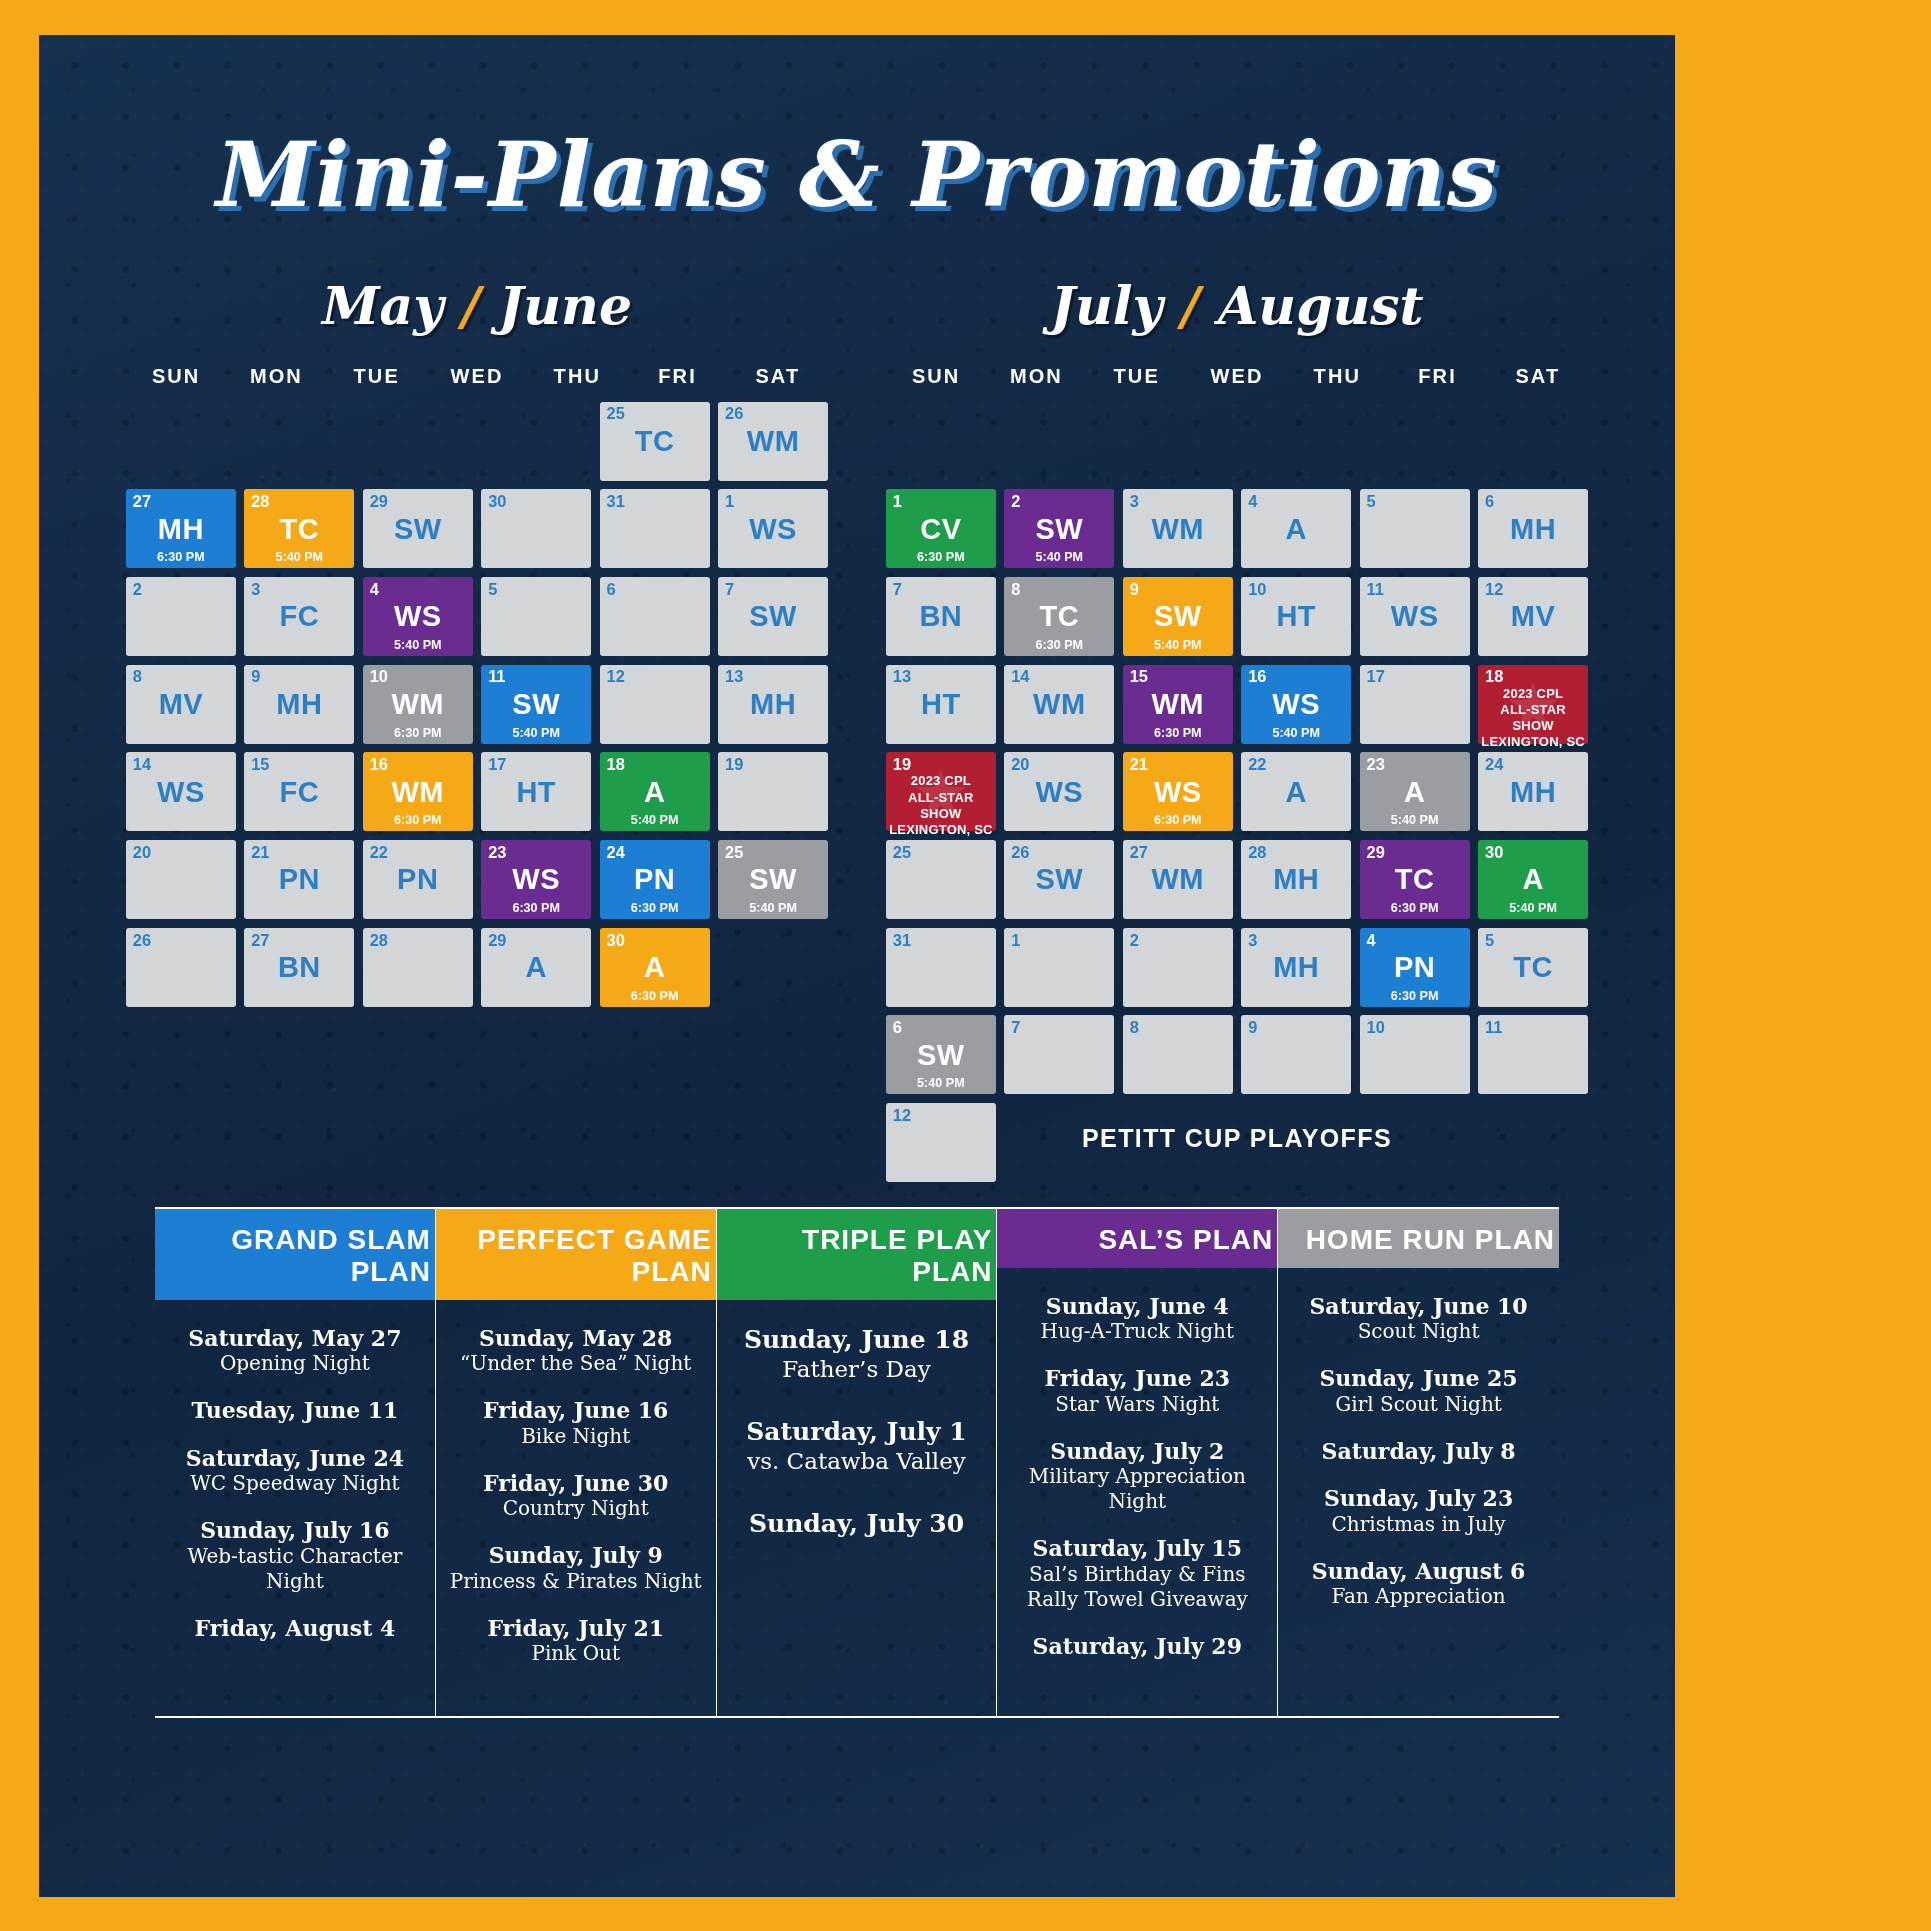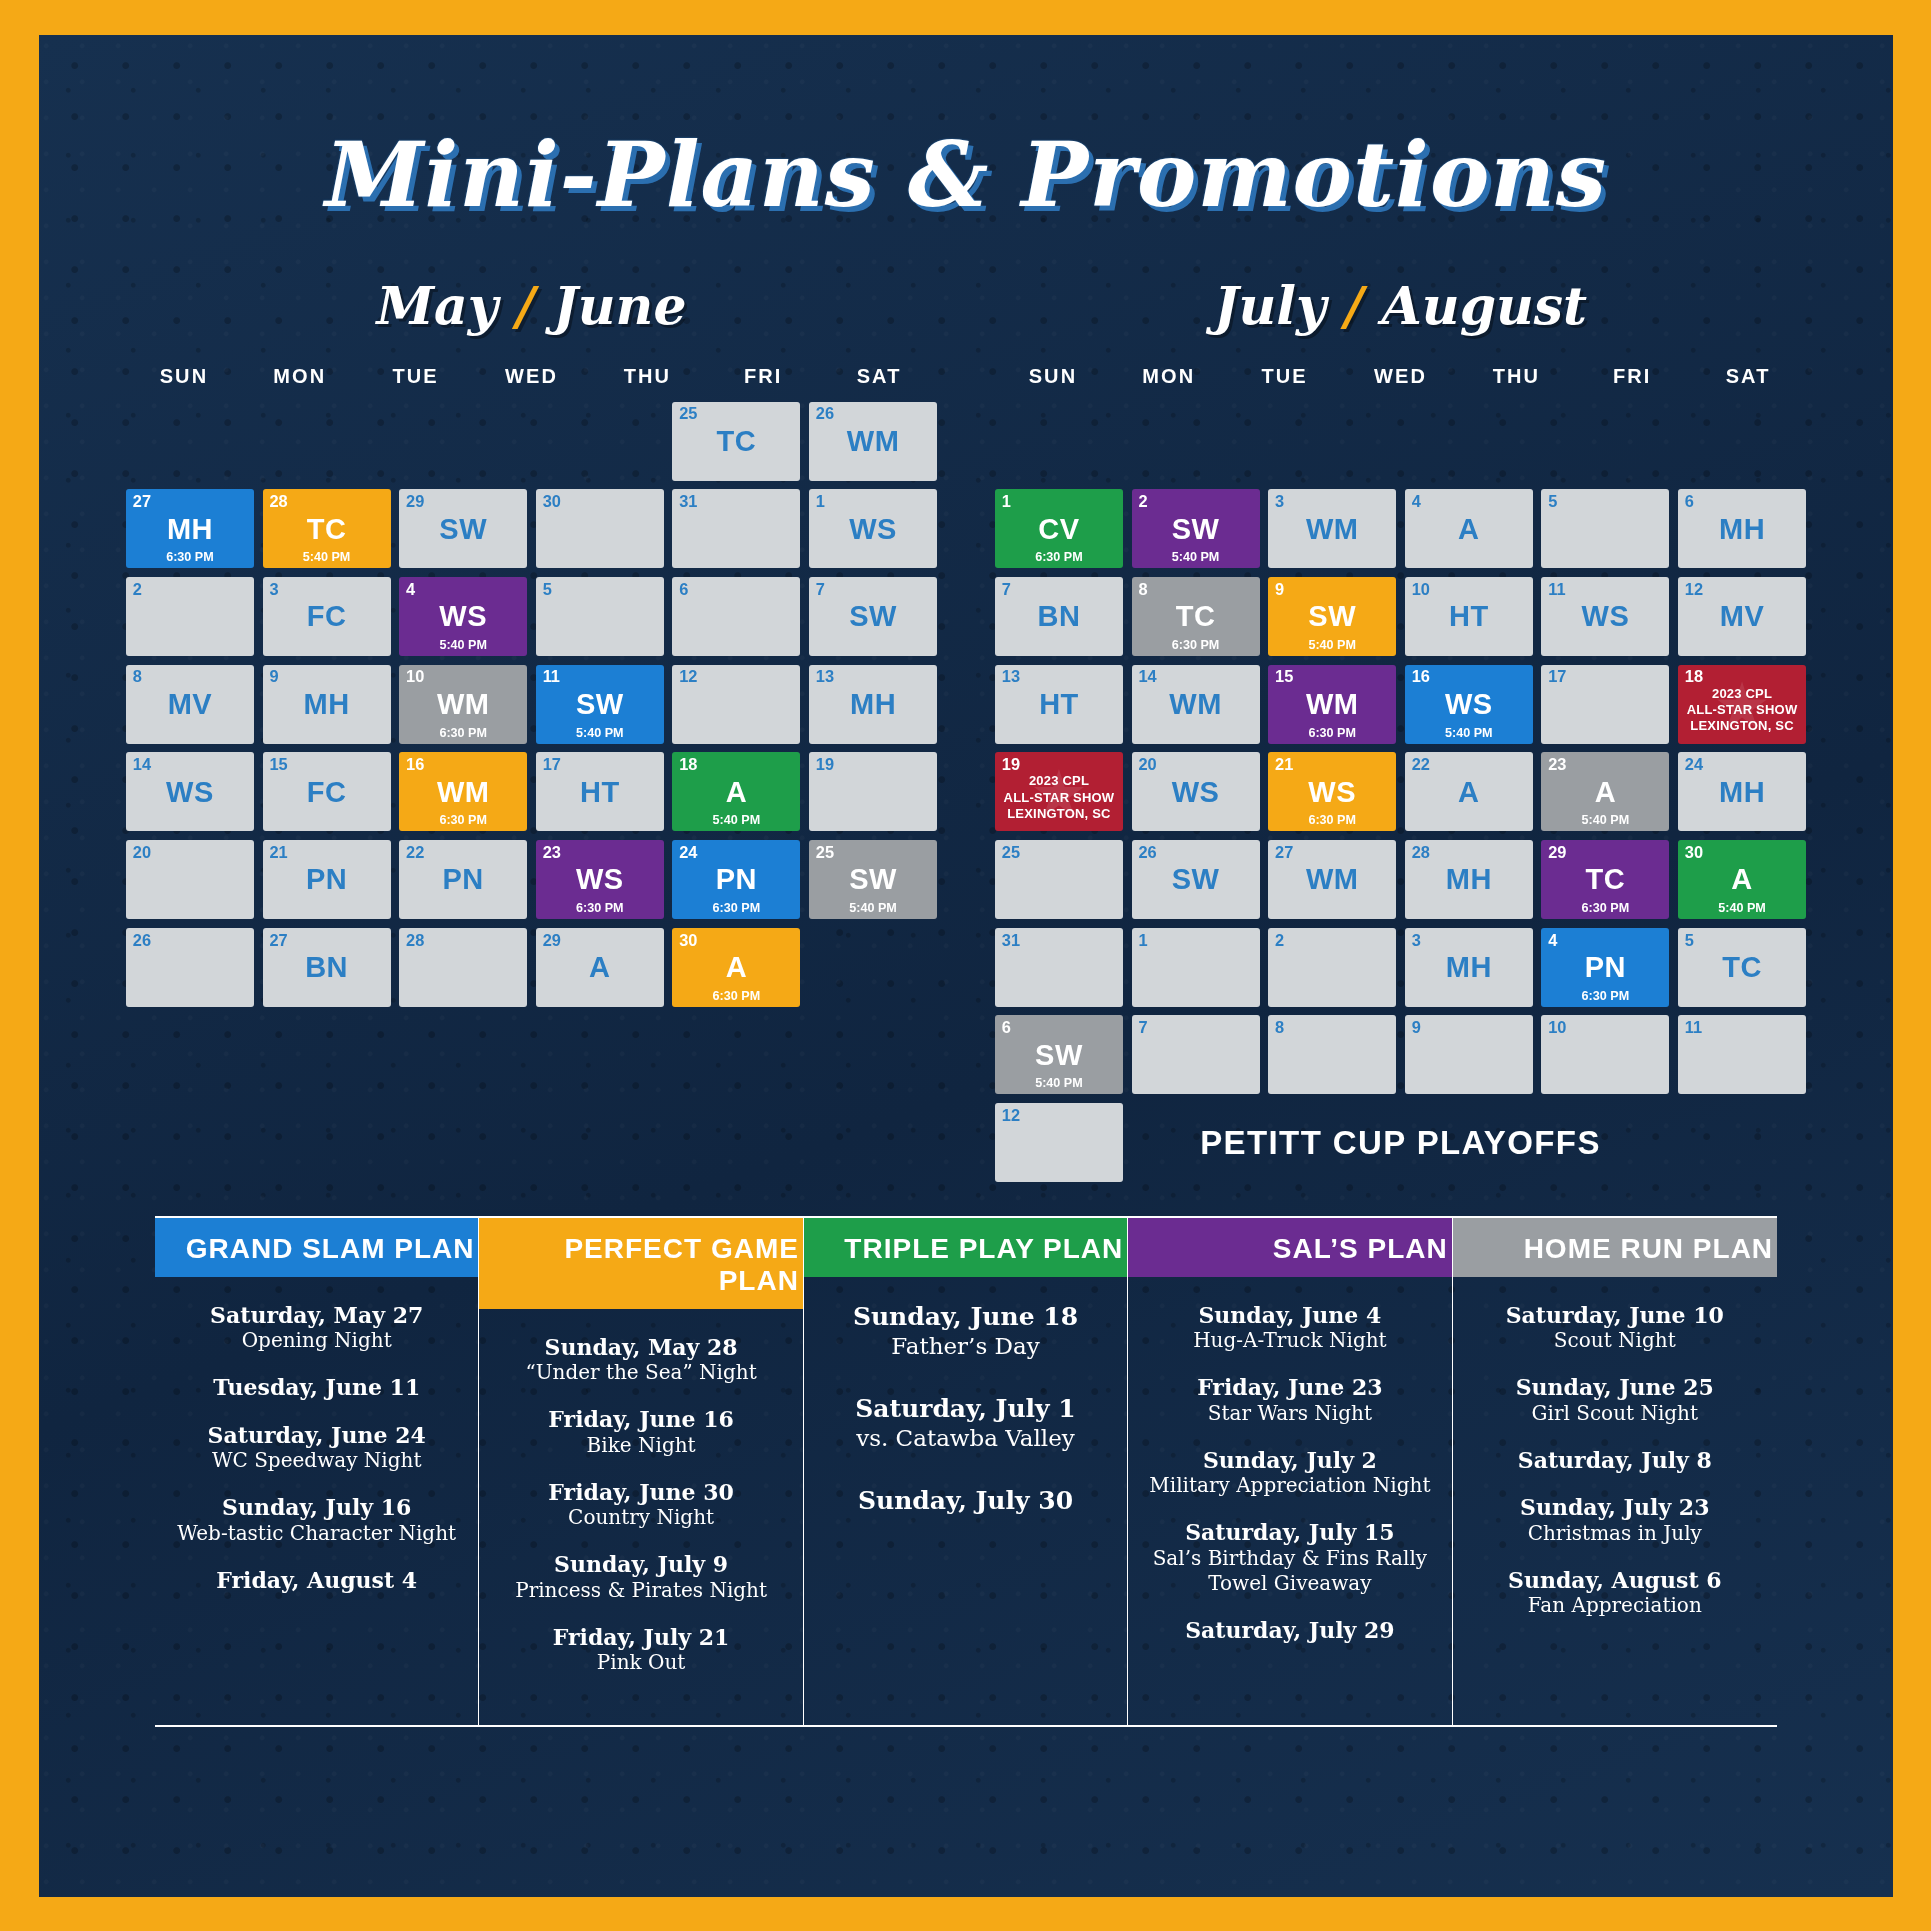--- a/index.html
+++ b/index.html
@@ -5,21 +5,21 @@
   * { box-sizing: border-box; margin: 0; padding: 0; }
   body {
     width: 1931px; height: 1931px;
     background: #F5A916;
     font-family: "Liberation Sans", sans-serif;
     overflow: hidden;
   }
   .poster {
     position: absolute;
     left: 39px; top: 35px;
-    width: 1854px; height: 1862px;
+    width: 1636px; height: 1862px;
     background: #142C4B;
     background-image:
       radial-gradient(circle at 20% 30%, rgba(255,255,255,0.025) 0 1.9px, transparent 2.9px),
       radial-gradient(circle at 70% 60%, rgba(0,0,0,0.22) 0 2.9px, transparent 3.9px),
       radial-gradient(circle at 45% 85%, rgba(0,0,0,0.18) 0 1.9px, transparent 2.9px),
       linear-gradient(160deg, #16304f 0%, #102540 55%, #16304f 100%);
     background-size: 36px 36px, 51px 51px, 65px 65px, 100% 100%;
   }
   .title {
     text-align: center;
@@ -125,21 +125,21 @@
     transform: translate(-50%,-50%);
     width: 52px; height: 52px;
     background: rgba(255,255,255,0.10);
     clip-path: polygon(50% 0%,61% 35%,98% 35%,68% 57%,79% 91%,50% 70%,21% 91%,32% 57%,2% 35%,39% 35%);
   }
   .playoff-label {
     position: absolute;
     left: 0; right: 0; top: 0;
     text-align: center;
     color: #ffffff;
-    font-size: 33px;
+    font-size: 25px;
     font-weight: bold;
     letter-spacing: 1.4px;
   }
   .plans {
     display: grid;
     grid-template-columns: repeat(5, 1fr);
     margin: 54px 116px 0 116px;
     border-top: 2.9px solid #ffffff;
     border-bottom: 2.9px solid #ffffff;
   }

